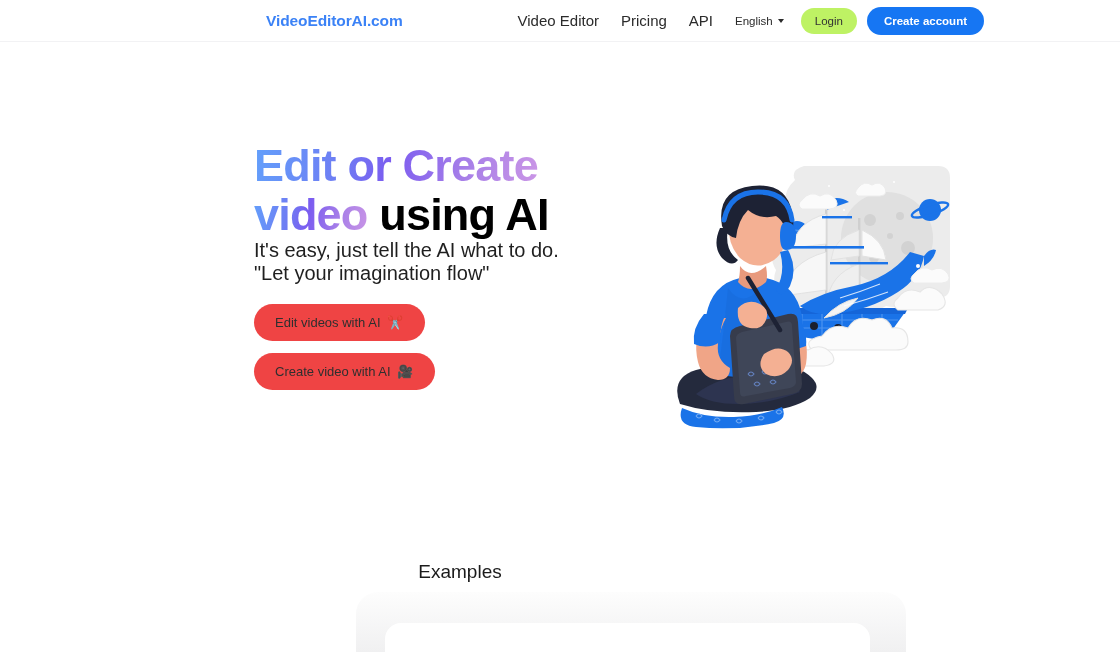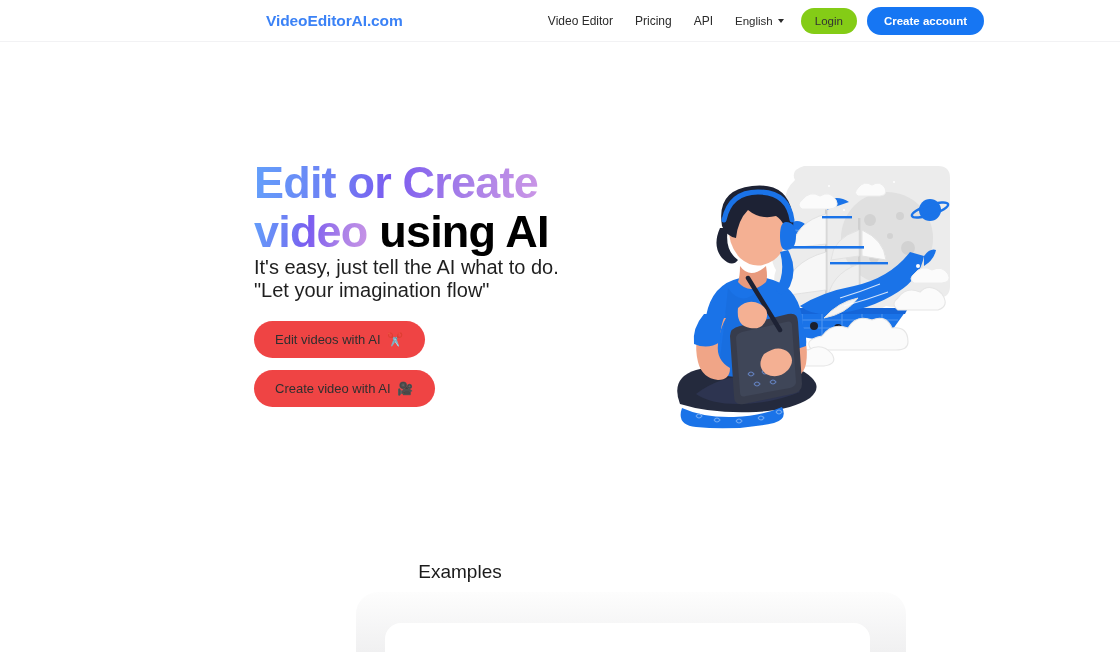--- a/index.html
+++ b/index.html
@@ -45,21 +45,21 @@
     position: absolute;
     right: 136px;
     top: 0;
     height: 42px;
     display: flex;
     align-items: center;
     gap: 0;
   }
 
   .nav-link {
-    font-size: 12px;
+    font-size: 15px;
     color: #2b2b2b;
     text-decoration: none;
     white-space: nowrap;
     padding: 0 11px;
     line-height: 42px;
   }
 
   .nav-lang {
     display: flex;
     align-items: center;
@@ -76,21 +76,21 @@
     width: 0; height: 0;
     border-left: 3.5px solid transparent;
     border-right: 3.5px solid transparent;
     border-top: 4.5px solid #2b2b2b;
   }
 
   .btn-login {
     margin-left: 6px;
     font-size: 11.5px;
     color: #333333;
-    background: #84cc16;
+    background: #bef264;
     border: none;
     border-radius: 16px;
     padding: 7px 14px;
     font-family: "Liberation Sans", sans-serif;
     cursor: pointer;
     white-space: nowrap;
   }
 
   .btn-create-account {
     margin-left: 10px;
@@ -103,21 +103,21 @@
     padding: 8px 17px;
     font-family: "Liberation Sans", sans-serif;
     cursor: pointer;
     white-space: nowrap;
   }
 
   
   .hero-text {
     position: absolute;
     left: 254px;
-    top: 158px;
+    top: 141px;
     width: 400px;
   }
 
   .headline {
     font-size: 45px;
     font-weight: bold;
     line-height: 49px;
     letter-spacing: -0.8px;
     white-space: nowrap;
   }

